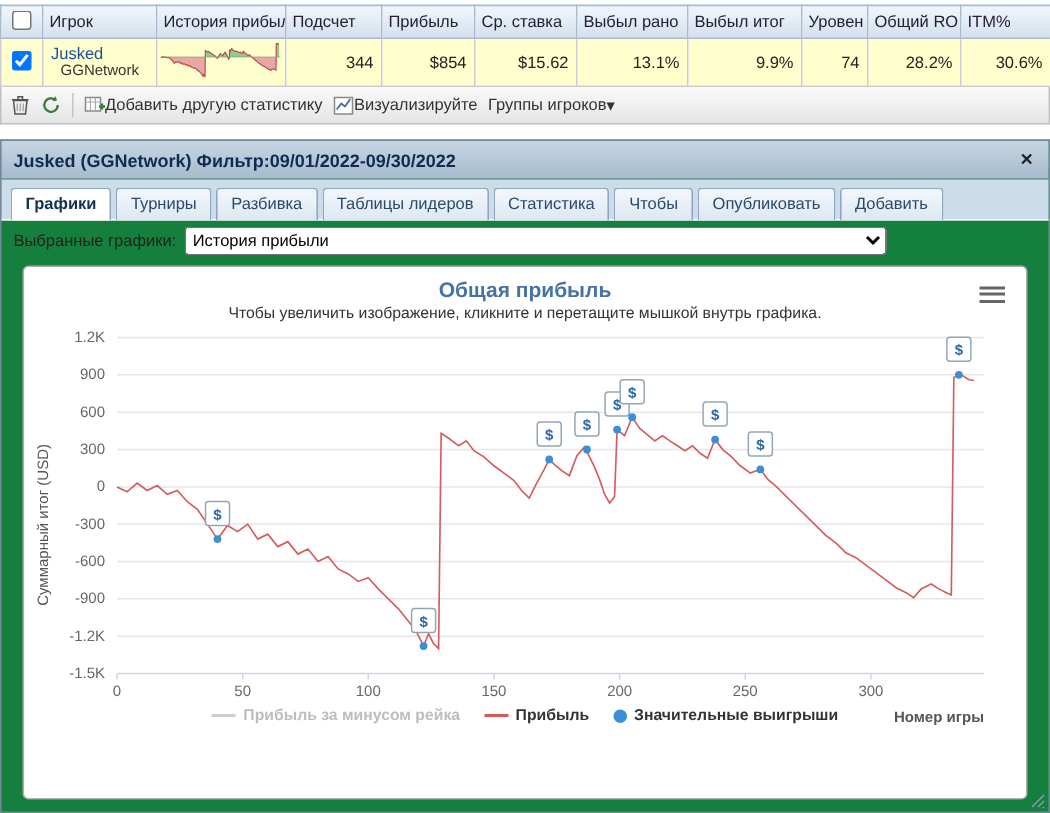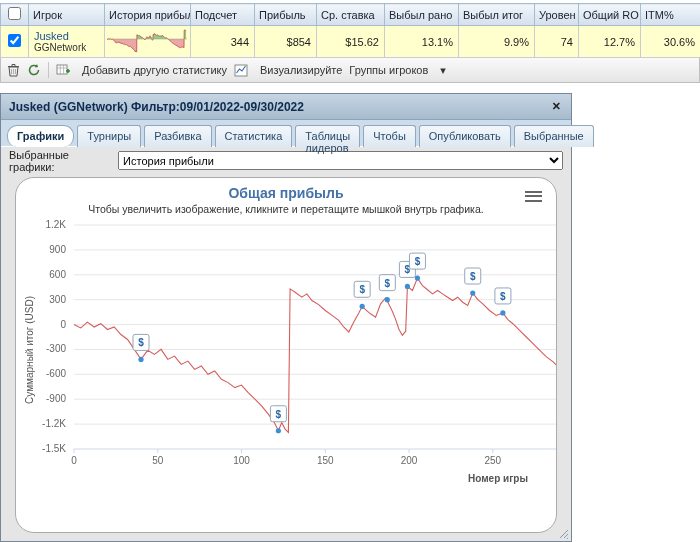--- a/index.html
+++ b/index.html
@@ -9,52 +9,52 @@
   
   .stats-table { border-collapse:collapse; width:700px; table-layout:fixed; margin-top:3px; }
   .stats-table th { background:linear-gradient(#f1f6fb,#d3e0ec); border:1px solid #a8bccf;
     font-weight:normal; text-align:left; padding:3px 4px; color:#223; white-space:nowrap;
     overflow:hidden; height:22px; }
   .stats-table td { background:#ffffce; border:1px solid #c9cdd2; padding:2px 5px;
     height:32px; white-space:nowrap; overflow:hidden; }
   .stats-table td.num { text-align:right;margin-top:24px; }
   .col-check { text-align:center !important; padding:2px !important; }
   .pname { color:#1b4f93; font-weight:normal; }
-  .pnet { color:#333; font-size:10px; }
+  .pnet { color:#333; font-size:10px;text-align:center; }
   .spark-cell { padding:2px !important; }
 
   
   .toolbar { width:700px; height:25px; background:linear-gradient(#fafafa,#e5e5e5);
     border:1px solid #bfbfbf; border-top:none; display:flex; align-items:center;
     gap:7px; padding:0 6px; color:#333; }
-  .tool-btn { display:flex; align-items:center; gap:12px; cursor:default; }
+  .tool-btn { display:flex; align-items:center; gap:0; cursor:default; }
   .tool-sep { width:1px; height:16px; background:#c5c5c5; }
   .toolbar svg { display:block; }
 
   
-  .panel { margin:10px 0 0 0; width:572px; height:449px; border:1px solid #76879a;
-    background:#e5e5e5; position:relative; }
+  .panel { margin:10px 0 0 0; width:700px; height:449px; border:1px solid #76879a;
+    background:#15803d; position:relative; }
   .panel-header { height:26px; background:linear-gradient(#c6d5e3,#a6bbce);
     border-bottom:1px solid #8fa4b8; display:flex; align-items:center; padding:0 8px; }
   .panel-title { font-weight:bold; font-size:12px; color:#0f2c50; flex:1; }
   .close-x { font-weight:bold; color:#222; font-size:11px; padding:0 2px; cursor:default; }
 
   .tabbar { padding:4px 6px 0 6px; height:27px; background:#cddcea; border-bottom:1px solid #fff; display:flex; }
   .tab { display:inline-block; background:linear-gradient(#f3f7fb,#dde8f2); border:1px solid #8fa8c0;
     border-bottom:none; border-radius:3px 3px 0 0; padding:4px 9px 5px 9px; margin-right:3px;
     font-size:11px; color:#2a4a6a; position:relative; top:1px; }
-  .tab.active { background:#fff; font-weight:bold; color:#12314f;border-radius:10px; }
+  .tab.active { background:#fff; font-weight:bold; color:#12314f; }
 
   .controls-row { height:27px; display:flex; align-items:center; gap:6px; padding:0 8px; }
   .controls-row label { color:#222; }
   .chart-select { width:468px; height:19px; font-size:11px; font-family:"Liberation Sans",sans-serif; }
 
   
   .chart-card { margin:3px 14px 8px 14px; height:356px; background:#fff; border:1px solid #ababab;
-    border-radius:19px; position:relative; padding-top:7px; overflow:hidden; }
+    border-radius:4px; position:relative; padding-top:7px; overflow:hidden; }
   .chart-title { text-align:center; color:#4572a7; font-weight:bold; font-size:14px; }
   .chart-subtitle { text-align:center; color:#333; font-size:10.5px; margin-top:2px; }
   .burger { position:absolute; top:10px; right:14px; width:17px; cursor:default; }
   .burger div { height:2px; background:#666; margin:2.5px 0; }
   .ylab-wrap { position:absolute; left:8px; top:60px; bottom:70px; width:12px; display:flex; align-items:center; }
   .ylab2 { writing-mode:vertical-rl; transform:rotate(180deg); font-size:10px; color:#555; }
   #plot-svg { display:block; margin:2px auto 0 auto; }
   .tick { font-size:10px; fill:#666; font-family:"Liberation Sans",sans-serif; }
   .flag { font-size:10px; font-weight:bold; fill:#2a66a8; font-family:"Liberation Sans",sans-serif; }
   .bottom-row { position:relative; height:18px; margin-top:2px; }
@@ -119,21 +119,21 @@
             <polyline points="0.0,10.0 0.9,10.4 1.9,9.7 2.8,10.3 3.7,9.9 4.6,10.6 5.6,10.3 6.5,11.2 7.4,11.8 8.3,13.0 9.3,14.2 10.2,13.1 11.1,13.6 12.1,13.0 13.0,14.2 13.9,13.8 14.8,14.8 15.8,14.4 16.7,15.4 17.6,15.0 18.6,16.0 19.5,15.6 20.4,16.6 21.3,17.0 22.3,17.6 23.2,17.3 24.1,18.2 25.0,19.0 26.0,19.8 26.9,20.8 27.6,21.6 28.3,22.8 28.8,21.8 29.2,22.6 29.7,23.0 29.9,5.7 30.6,6.1 31.5,6.7 32.2,6.3 32.9,7.1 33.9,7.6 34.8,8.3 35.7,8.9 36.6,9.5 37.3,10.3 38.0,10.9 38.7,9.7 39.4,8.6 39.9,7.8 40.3,8.2 41.0,8.7 41.7,9.1 42.4,7.5 43.1,6.8 43.6,7.6 44.1,8.4 44.5,9.4 45.0,10.6 45.4,11.3 45.9,10.8 46.1,5.4 46.8,5.9 47.5,4.4 48.2,5.3 48.9,5.8 49.6,6.3 50.3,5.9 51.0,6.3 51.7,6.7 52.4,7.1 53.1,6.7 53.8,7.3 54.5,7.7 55.2,6.2 55.9,7.0 56.6,7.5 57.5,8.3 58.4,8.9 59.4,8.6 60.1,9.4 60.8,9.9 61.7,10.7 62.6,11.5 63.5,12.3 64.5,13.1 65.4,13.9 66.3,14.5 67.2,15.3 68.2,15.7 69.1,16.3 70.0,16.9 71.0,17.5 71.9,18.1 72.8,18.5 73.5,18.9 74.2,18.2 75.1,17.8 75.8,18.2 76.5,18.5 77.0,18.7 77.2,1.2 77.9,1.0 78.6,1.4 79.1,1.5" fill="none" stroke="#c04848" stroke-width="0.8"></polyline>
             <line x1="0" x2="80" y1="10.0" y2="10.0" stroke="#9a9a7a" stroke-width="0.5"></line>
           </svg>
       </td>
       <td class="num">344</td>
       <td class="num">$854</td>
       <td class="num">$15.62</td>
       <td class="num">13.1%</td>
       <td class="num">9.9%</td>
       <td class="num">74</td>
-      <td class="num">12.7%</td>
+      <td class="num">28.2%</td>
       <td class="num">30.6%</td>
     </tr>
   </tbody>
 </table>
 
 <div class="toolbar">
   <span class="tool-btn">
     <span>
         <svg width="13" height="14" viewBox="0 0 13 14">
           <path d="M2 4h9l-1 9H3L2 4z" fill="none" stroke="#555"></path>
@@ -179,25 +179,25 @@
 <div class="panel">
   <div class="panel-header">
     <span class="panel-title">Jusked (GGNetwork) Фильтр:09/01/2022-09/30/2022</span>
     <span class="close-x">✕</span>
   </div>
 
   <div class="tabbar">
     <span class="tab active">Графики</span>
     <span class="tab">Турниры</span>
     <span class="tab">Разбивка</span>
+    <span class="tab">Таблицы лидеров</span>
     <span class="tab">Статистика</span>
-    <span class="tab">Таблицы лидеров</span>
     <span class="tab">Чтобы</span>
     <span class="tab">Опубликовать</span>
-    <span class="tab">Выбранные</span>
+    <span class="tab">Добавить</span>
   </div>
 
   <div class="controls-row">
     <label>Выбранные графики:</label>
     <select class="chart-select">
       <option>История прибыли</option>
     </select>
   </div>
 
   <div class="chart-card">
@@ -269,20 +269,34 @@
         <rect x="448.736231884058" y="51.029629629629625" width="16" height="16" rx="2" fill="#fff" stroke="#93a6b8"></rect>
         <text x="456.736231884058" y="63.029629629629625" text-anchor="middle" class="flag">$</text>
         <circle cx="486.8927536231884" cy="95.94074074074074" r="2.6" fill="#3b8fd4"></circle>
         <rect x="478.8927536231884" y="70.94074074074074" width="16" height="16" rx="2" fill="#fff" stroke="#93a6b8"></rect>
         <text x="486.8927536231884" y="82.94074074074074" text-anchor="middle" class="flag">$</text>
         <circle cx="619.2463768115942" cy="32.888888888888886" r="2.6" fill="#3b8fd4"></circle>
         <rect x="611.2463768115942" y="7.888888888888886" width="16" height="16" rx="2" fill="#fff" stroke="#93a6b8"></rect>
         <text x="619.2463768115942" y="19.888888888888886" text-anchor="middle" class="flag">$</text>
       </svg>
     <div class="bottom-row">
+      <div class="legend" id="legend">
+          <span class="legend-item">
+            <span class="legend-line" style="background: rgb(204, 204, 204);"></span>
+            <span style="color: rgb(189, 189, 189);">Прибыль за минусом рейка</span>
+          </span>
+          <span class="legend-item">
+            <span class="legend-line" style="background: rgb(214, 92, 92);"></span>
+            <span style="color: rgb(51, 51, 51);">Прибыль</span>
+          </span>
+          <span class="legend-item">
+            <span class="legend-dot" style="background: rgb(59, 143, 212);"></span>
+            <span style="color: rgb(51, 51, 51);">Значительные выигрыши</span>
+          </span>
+        </div>
       <span class="xlab">Номер игры</span>
     </div>
   </div>
 
   <svg class="resize-grip" width="11" height="11">
     <path d="M10 2L2 10M10 6L6 10M10 10l-1 1" stroke="#8a9aaa" fill="none"></path>
   </svg>
 </div>
 
 </body></html>

